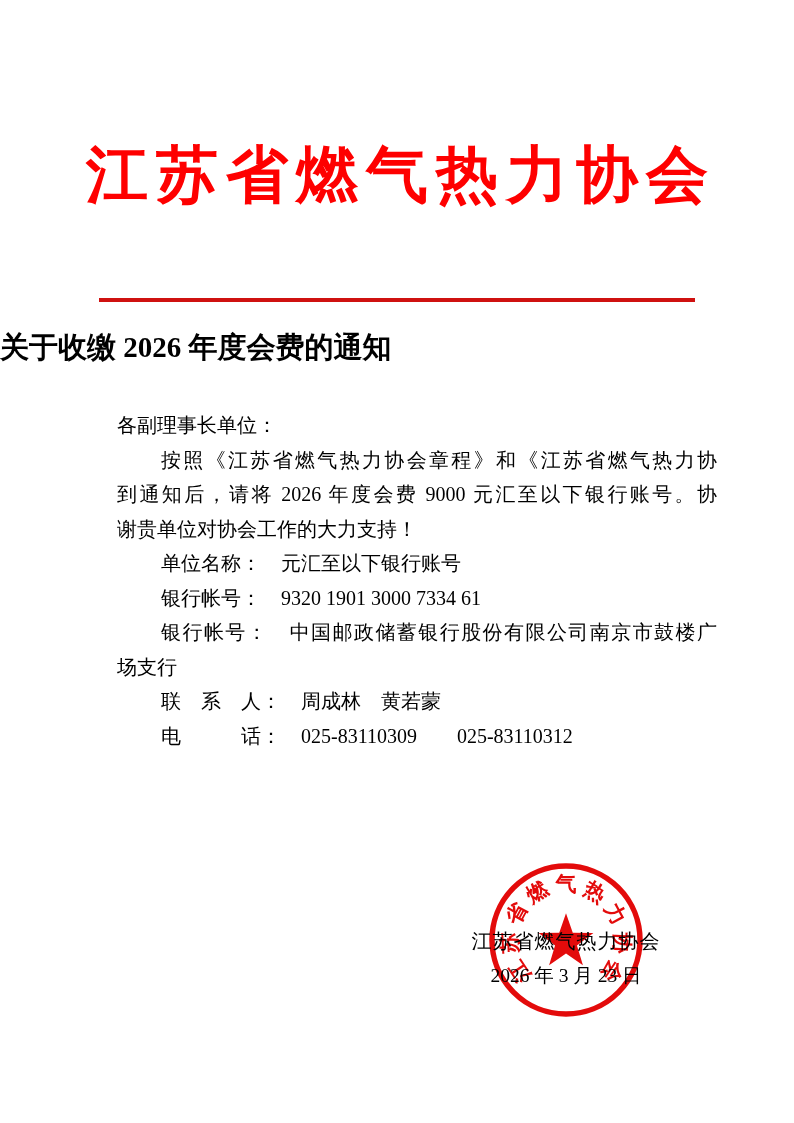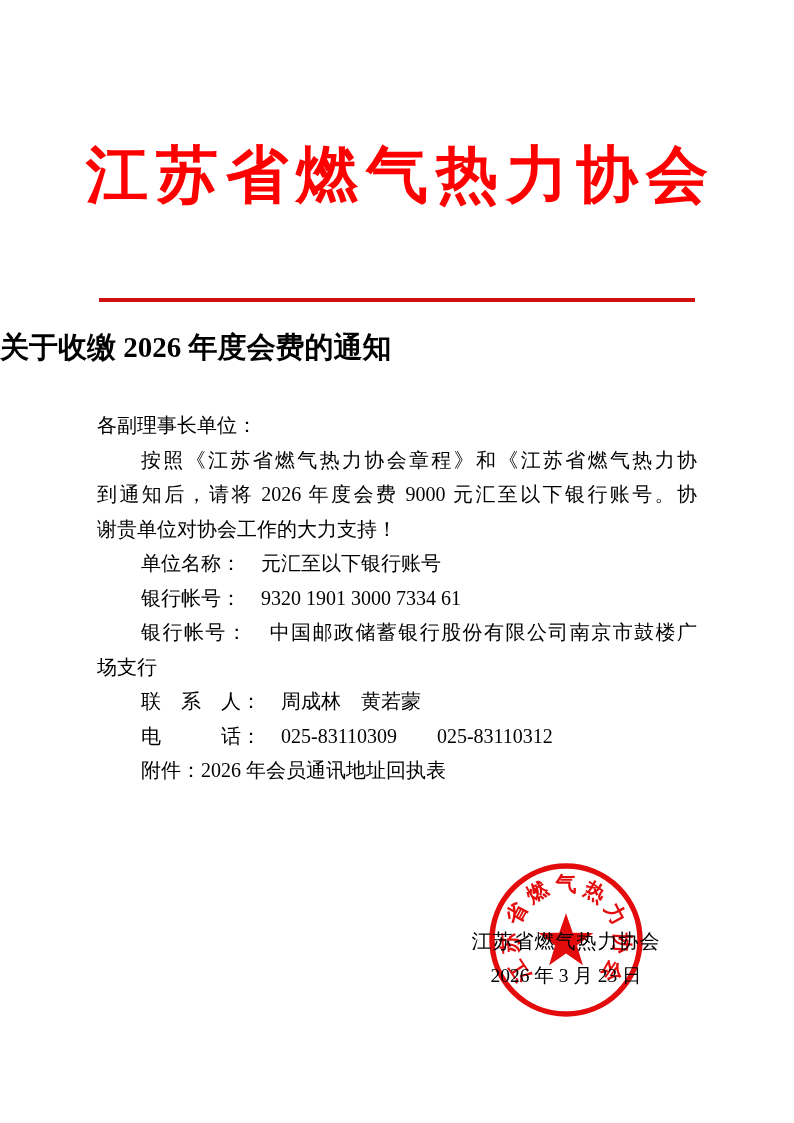--- a/index.html
+++ b/index.html
@@ -59,21 +59,21 @@
   }
   .body-text {
     position: absolute;
     top: 408px;
     left: 97px;
     width: 600px;
     font-size: 20px;
     line-height: 34.5px;
     color: #000000;
   }
-  .body-text .line { width: 100%; }
+  .body-text .line { width: 100%; margin-left: 20px; }
   .body-text .ind { text-indent: 44px; }
   .body-text .just { text-align: justify; text-align-last: justify; }
   .signature-name {
     position: absolute;
     top: 928px;
     left: 430px;
     width: 272px;
     text-align: center;
     font-size: 20px;
     line-height: 27px;
@@ -124,21 +124,20 @@
     <div class="line">各副理事长单位：</div>
     <div class="line ind just">按照《江苏省燃气热力协会章程》和《江苏省燃气热力协</div>
     <div class="line just">到通知后，请将 2026 年度会费 9000 元汇至以下银行账号。协</div>
     <div class="line">谢贵单位对协会工作的大力支持！</div>
     <div class="line ind">单位名称：　元汇至以下银行账号</div>
     <div class="line ind">银行帐号：　9320 1901 3000 7334 61</div>
     <div class="line ind just">银行帐号：　中国邮政储蓄银行股份有限公司南京市鼓楼广</div>
     <div class="line">场支行</div>
     <div class="line ind">联　系　人：　周成林　黄若蒙</div>
     <div class="line ind">电　　　话：　025-83110309　　025-83110312</div>
-    <div class="line ind">附件：2026 年会员通讯地址回执表</div>
   </div>
 
   <div class="signature-name">江苏省燃气热力协会</div>
   <div class="signature-date">2026 年 3 月 23 日</div>
 
   <div class="seal">
     <svg viewBox="0 0 160 160" xmlns="http://www.w3.org/2000/svg">
       <circle cx="80" cy="80" r="74" fill="none" stroke="#e30b0b" stroke-width="5.5"></circle>
       <polygon transform="translate(80,82) scale(0.96)" points="0,-30 7.05,-9.71 28.53,-9.27 11.41,3.71 17.63,24.27 0,12 -17.63,24.27 -11.41,3.71 -28.53,-9.27 -7.05,-9.71" fill="#e30b0b"></polygon>
       <text x="80" y="31" text-anchor="middle" transform="rotate(-124 80 80)">江</text>

